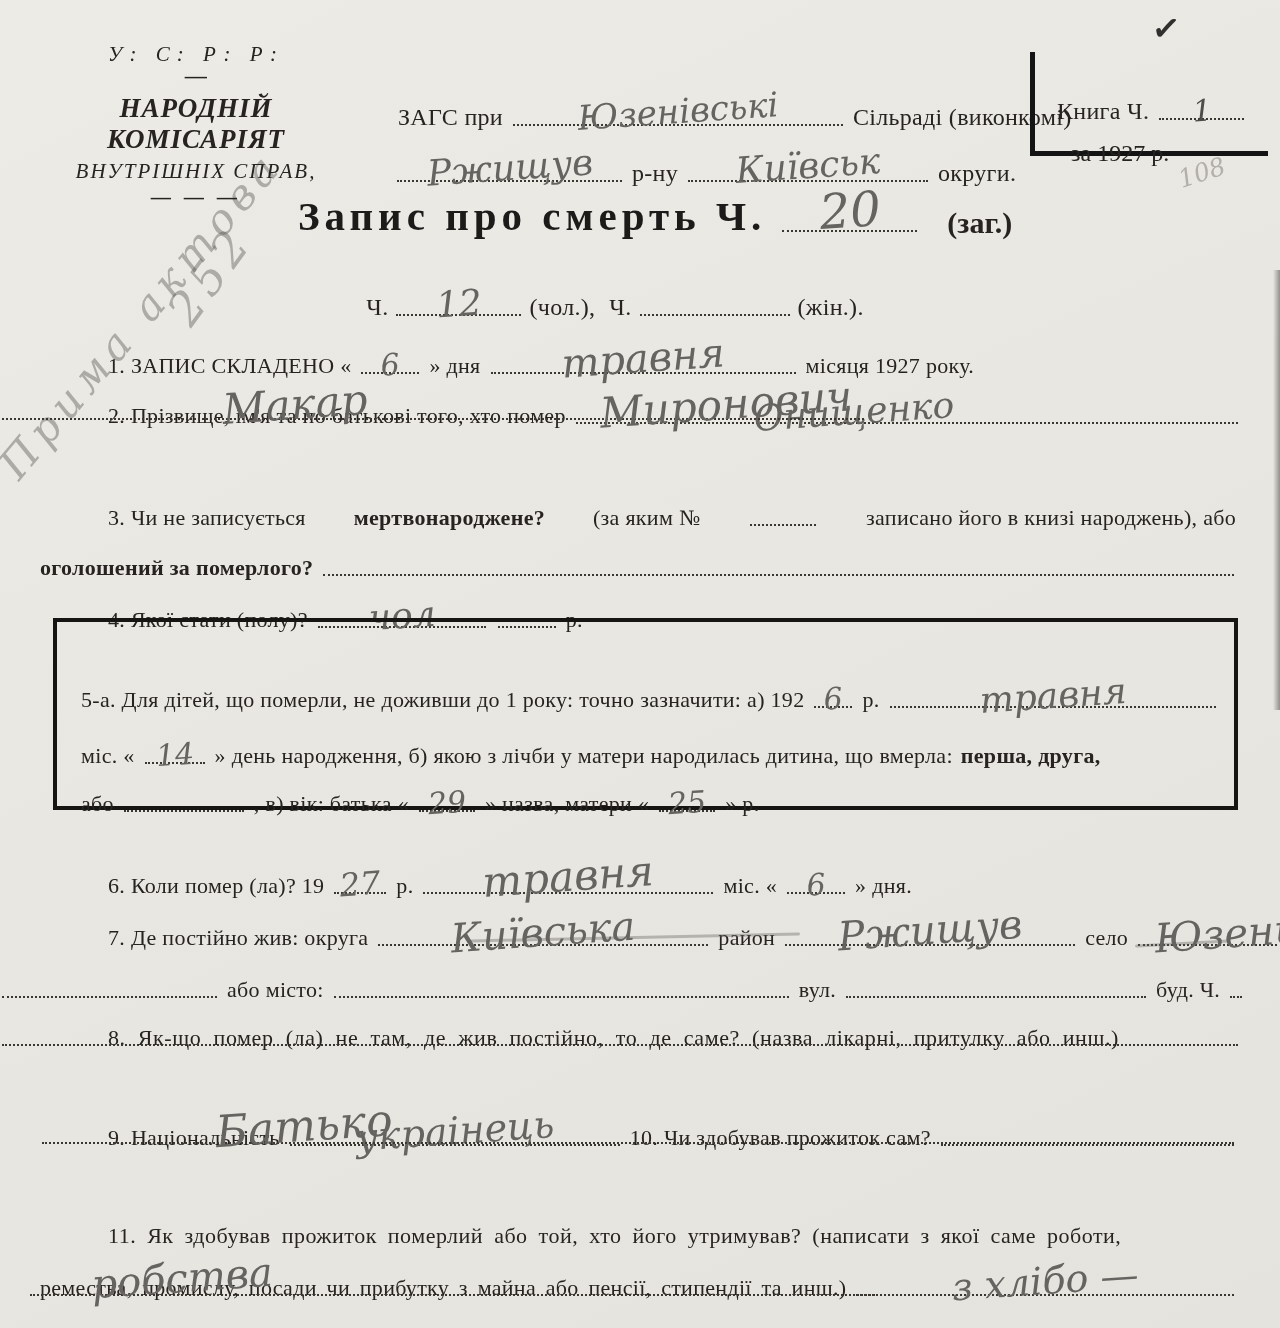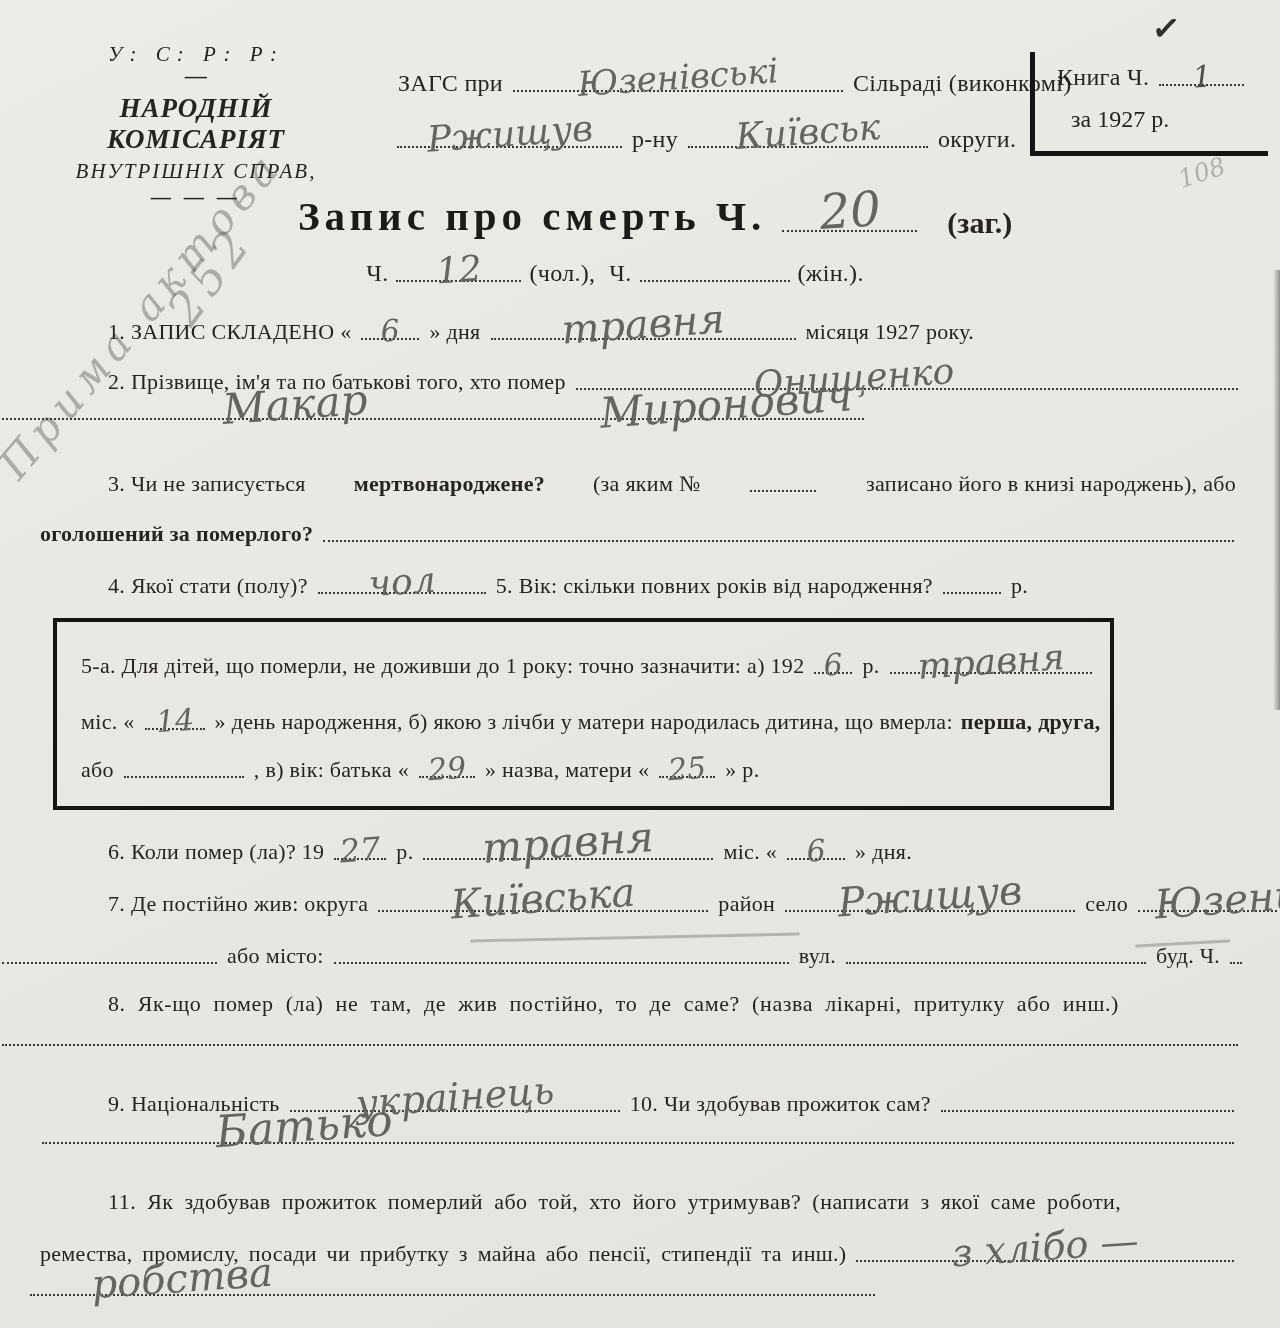--- a/index.html
+++ b/index.html
@@ -1,20 +1,20 @@
 <!DOCTYPE html>
 <html><head>
 <meta charset="utf-8">
 <style>
   html,body{margin:0;padding:0;background:#c9c7c2;}
   .page{position:relative;width:1280px;height:1328px;margin:0 auto;overflow:hidden;
         background:linear-gradient(155deg,#ecebe6 0%,#e9e7e1 45%,#e5e3dd 100%);
         font-family:"Liberation Serif",serif;color:#262320;}
   .row{position:absolute;display:flex;align-items:flex-end;gap:8px;white-space:nowrap;}
-  .t{line-height:1.25;font-size:22px;letter-spacing:.3px;}
+  .t{line-height:1.25;font-size:22px;letter-spacing:.3px;margin-top:34px;}
   .b{font-weight:bold;}
   .f{flex:none;border-bottom:2px dotted #3a3630;height:2px;margin:0 2px 6px 2px;position:relative;}
   .f.grow{flex:1;}
   .hw{position:absolute;bottom:-8px;left:50%;transform:translateX(-50%) rotate(-4deg);
       font-family:"DejaVu Serif",serif;font-style:italic;color:#666460;white-space:nowrap;
       line-height:1;pointer-events:none;}
   .just{justify-content:space-between;gap:0;}
   .hdrL{position:absolute;left:36px;top:42px;width:320px;text-align:center;font-style:italic;}
   .hdrL .l1{font-size:21px;letter-spacing:7px;}
   .hdrL .d1{font-size:22px;font-weight:bold;line-height:.8;}
@@ -25,21 +25,21 @@
            border-left:5px solid #141414;border-bottom:5px solid #141414;padding:10px 0 0 22px;box-sizing:border-box;}
   .bookbox .line{display:flex;align-items:flex-end;gap:8px;font-size:24px;}
   .bookbox .year{font-size:24px;margin:14px 0 16px 14px;}
   .check{position:absolute;left:1152px;top:8px;font-size:34px;font-weight:bold;color:#30302e;transform:rotate(6deg);}
   .pencil108{position:absolute;left:1178px;top:158px;font-family:"DejaVu Serif",serif;font-style:italic;
              font-size:25px;color:rgba(110,108,100,.45);transform:rotate(-18deg);}
   .titleRow{position:absolute;left:0;right:0;top:192px;display:flex;justify-content:center;align-items:flex-end;gap:14px;}
   .titleMain{font-size:41px;font-weight:bold;letter-spacing:5px;color:#1d1b19;}
   .titleZag{font-size:30px;font-weight:bold;margin-left:14px;}
   .subRow{position:absolute;left:0;right:50px;top:258px;display:flex;justify-content:center;align-items:flex-end;gap:6px;font-size:24px;}
-  .box5a{position:absolute;left:53px;top:618px;width:1061px;height:192px;border:4px solid #161513;box-sizing:border-box;}
+  .box5a{position:absolute;left:53px;top:618px;width:1185px;height:192px;border:4px solid #161513;box-sizing:border-box;}
   .box5a .row{left:24px;right:16px;}
   .diag{position:absolute;font-family:"DejaVu Serif",serif;font-style:italic;color:rgba(88,86,82,.42);
         pointer-events:none;letter-spacing:7px;}
   .pstroke{position:absolute;height:3px;background:rgba(100,98,94,.38);border-radius:2px;}
   .edge{position:absolute;right:0;top:270px;width:7px;height:440px;
         background:linear-gradient(to left,rgba(40,38,35,.45),rgba(40,38,35,0));}
 </style>
 </head>
 <body>
 
@@ -140,21 +140,20 @@
   <div class="row" style="left:40px;top:520px;right:44px;">
     <span class="t b">оголошений за померлого?</span>
     <span class="f grow"></span>
   </div>
 
   <div class="row" style="left:108px;top:572px;">
     <span class="t">4. Якої стати (полу)?</span>
     <span class="f" style="width:168px;">
       <span class="hw" style="font-size:36px;">чол</span>
     </span>
-    <span class="t">5. Вік: скільки повних років від народження?</span>
     <span class="f" style="width:58px;"></span>
     <span class="t">р.</span>
   </div>
 
   <div class="box5a">
     <div class="row" style="top:30px;">
       <span class="t">5-а. Для дітей, що померли, не доживши до 1 року: точно зазначити: а) 192</span>
       <span class="f" style="width:38px;">
         <span class="hw" style="font-size:30px;">6</span>
       </span>

